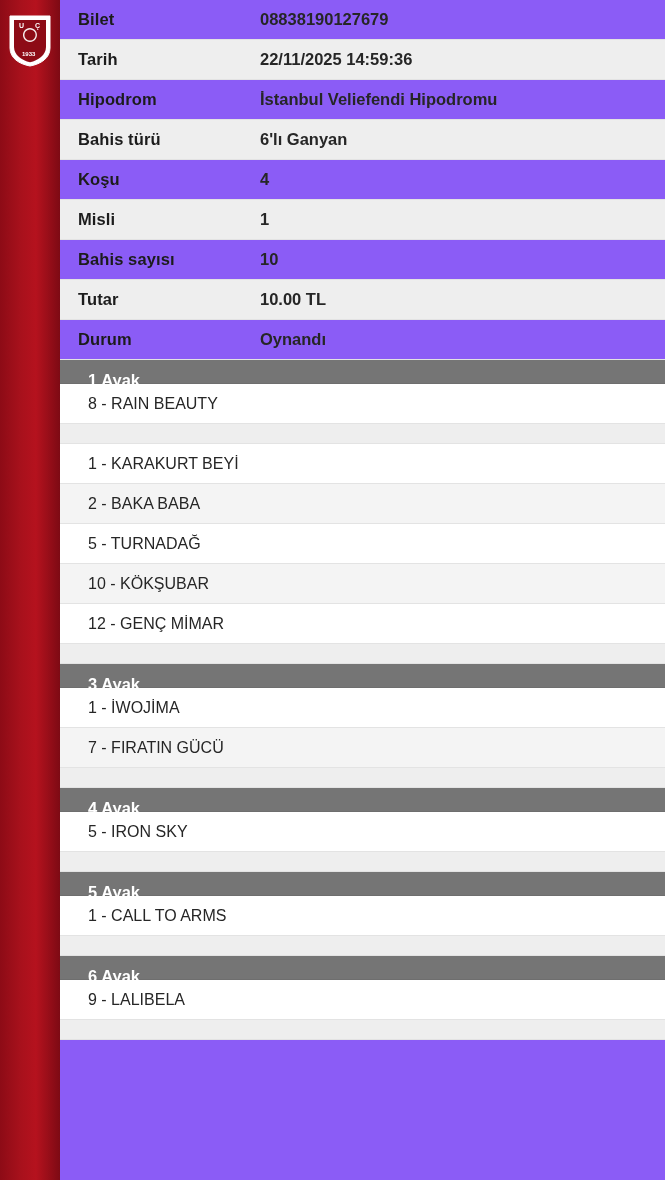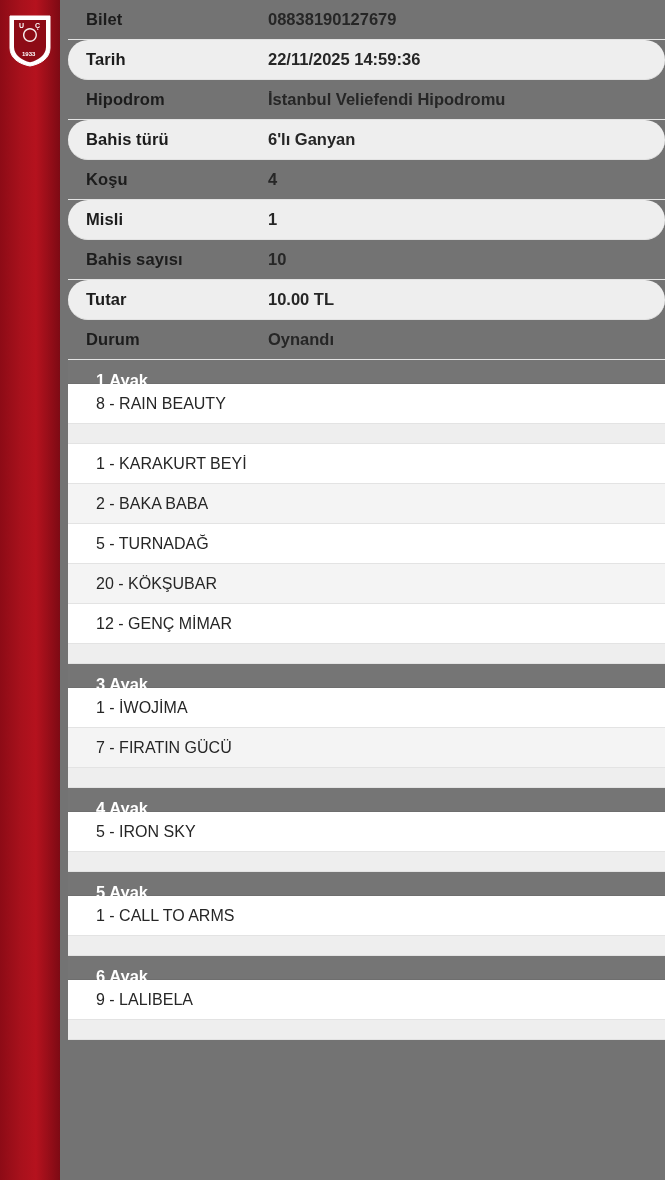--- a/index.html
+++ b/index.html
@@ -29,33 +29,32 @@
     top: 14px;
     left: 8px;
     width: 44px;
     height: 54px;
   }
   .rail-logo svg { display: block; }
   
   .content {
     flex: 1 1 auto;
     min-width: 0;
-    background: #737373;
-    padding-left: 8px;
+    background: #8b5cf6;
   }
   
   .info-row {
     display: flex;
     align-items: center;
     height: 40px;
     border-bottom: 1px solid #e3e3e3;
     padding: 0 0 0 18px;
     font-size: 16.5px;
   }
-  .info-row.alt { background: #eeeeee; border-radius: 20px; }
+  .info-row.alt { background: #eeeeee; }
   .info-row .lbl {
     flex: 0 0 182px;
     font-weight: bold;
     color: #1c1c1c;
     letter-spacing: 0.1px;
   }
   .info-row .val {
     flex: 1 1 auto;
     color: #262626;
     font-weight: bold;
@@ -150,21 +149,21 @@
     <div>
       <div class="leg-header">1 Ayak</div>
       <div class="leg-row">8 - RAIN BEAUTY</div>
       <div class="leg-gap"></div>
     </div>
 
     <div>
       <div class="leg-row">1 - KARAKURT BEYİ</div>
       <div class="leg-row alt">2 - BAKA BABA</div>
       <div class="leg-row">5 - TURNADAĞ</div>
-      <div class="leg-row alt">20 - KÖKŞUBAR</div>
+      <div class="leg-row alt">10 - KÖKŞUBAR</div>
       <div class="leg-row">12 - GENÇ MİMAR</div>
       <div class="leg-gap"></div>
     </div>
 
     <div>
       <div class="leg-header">3 Ayak</div>
       <div class="leg-row">1 - İWOJİMA</div>
       <div class="leg-row alt">7 - FIRATIN GÜCÜ</div>
       <div class="leg-gap"></div>
     </div>

